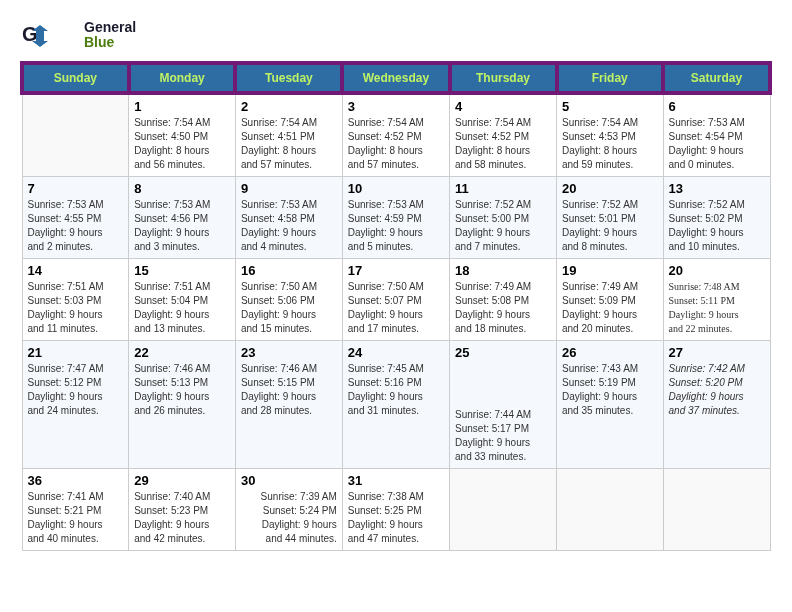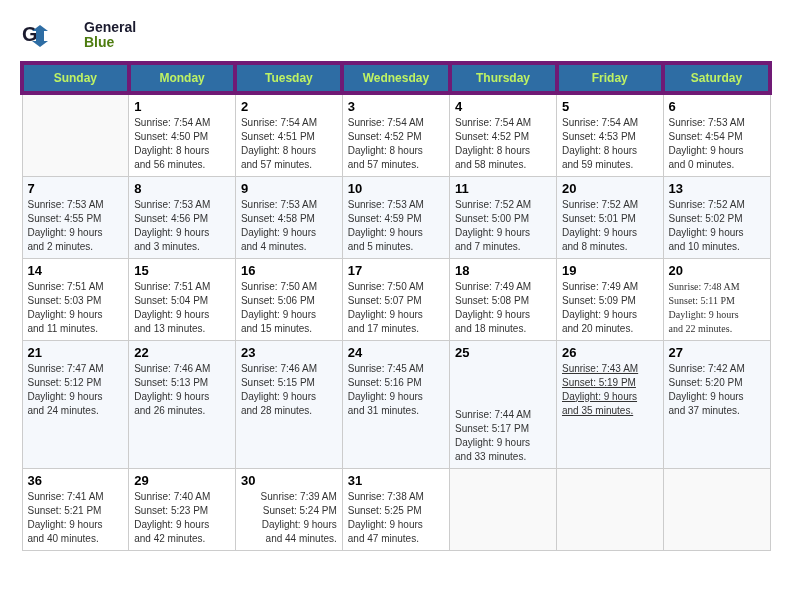--- a/index.html
+++ b/index.html
@@ -296,28 +296,28 @@
         </td>
         <td>
           <span class="day-number">25</span>
           <div class="day-info" style="white-space: pre-line; margin-top: 48px;">Sunrise: 7:44 AM
 Sunset: 5:17 PM
 Daylight: 9 hours
 and 33 minutes.</div>
         </td>
         <td>
           <span class="day-number">26</span>
-          <div class="day-info" style="white-space: pre-line; text-decoration: underline;">Sunrise: 7:43 AM
+          <div class="day-info" style="white-space: pre-line;">Sunrise: 7:43 AM
 Sunset: 5:19 PM
 Daylight: 9 hours
 and 35 minutes.</div>
         </td>
         <td>
           <span class="day-number">27</span>
-          <div class="day-info" style="white-space: pre-line;">Sunrise: 7:42 AM
+          <div class="day-info" style="white-space: pre-line; font-style: italic;">Sunrise: 7:42 AM
 Sunset: 5:20 PM
 Daylight: 9 hours
 and 37 minutes.</div>
         </td>
       </tr>
       <tr>
         <td>
           <span class="day-number">36</span>
           <div class="day-info" style="white-space: pre-line;">Sunrise: 7:41 AM
 Sunset: 5:21 PM

